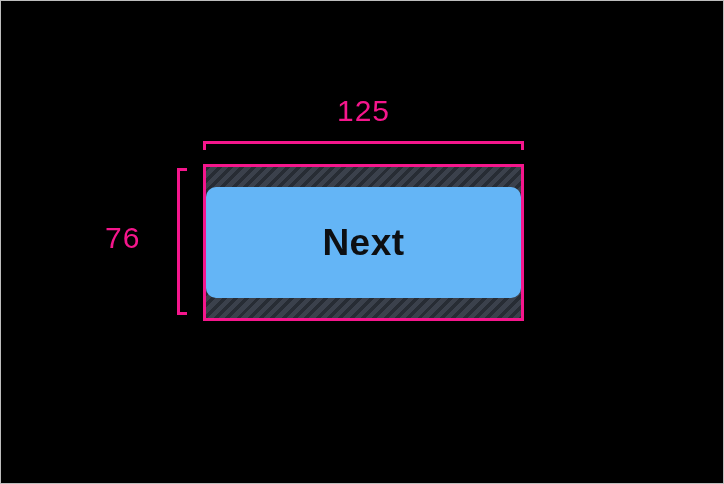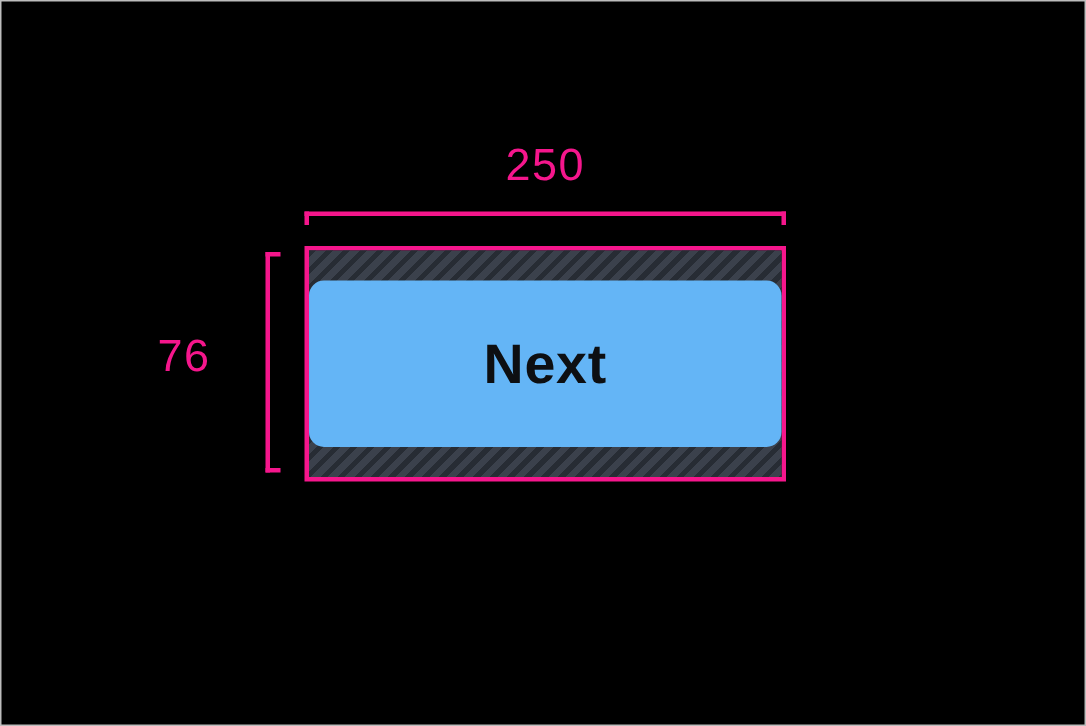--- a/index.html
+++ b/index.html
@@ -105,21 +105,21 @@
     justify-content: center;
     cursor: pointer;
     padding: 0;
   }
 </style>
 </head>
 <body>
 
 <div class="frame">
 
-  <div class="dim-label dim-width-label">250</div>
+  <div class="dim-label dim-width-label">125</div>
 
   <div class="bracket-h"></div>
 
   <div class="dim-label dim-height-label">76</div>
 
   <div class="bracket-v"></div>
 
   <div class="selection">
 
     <div class="hatch"></div>

